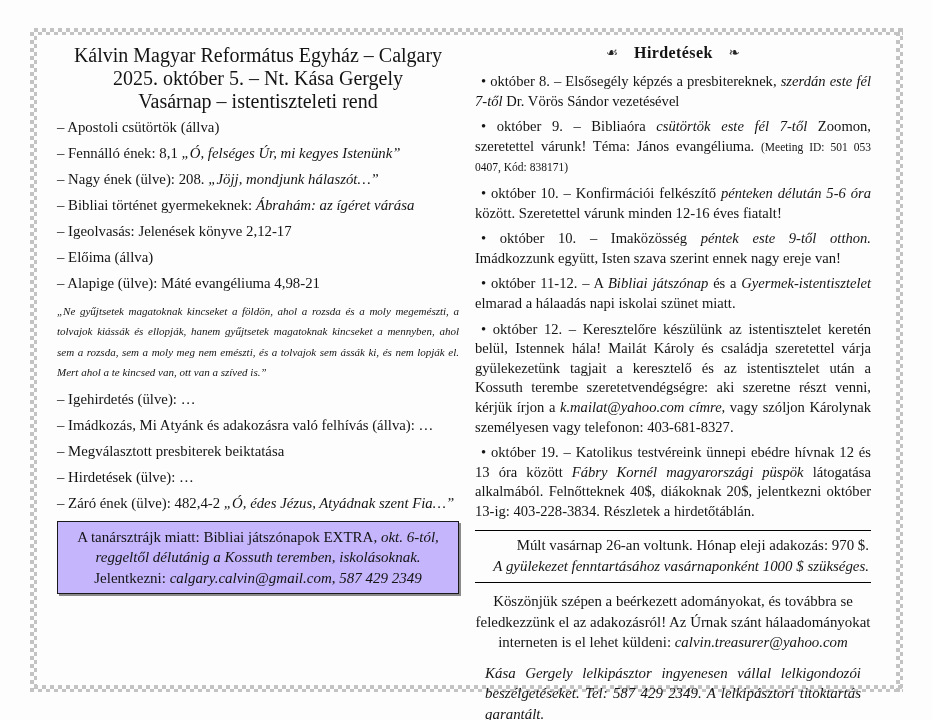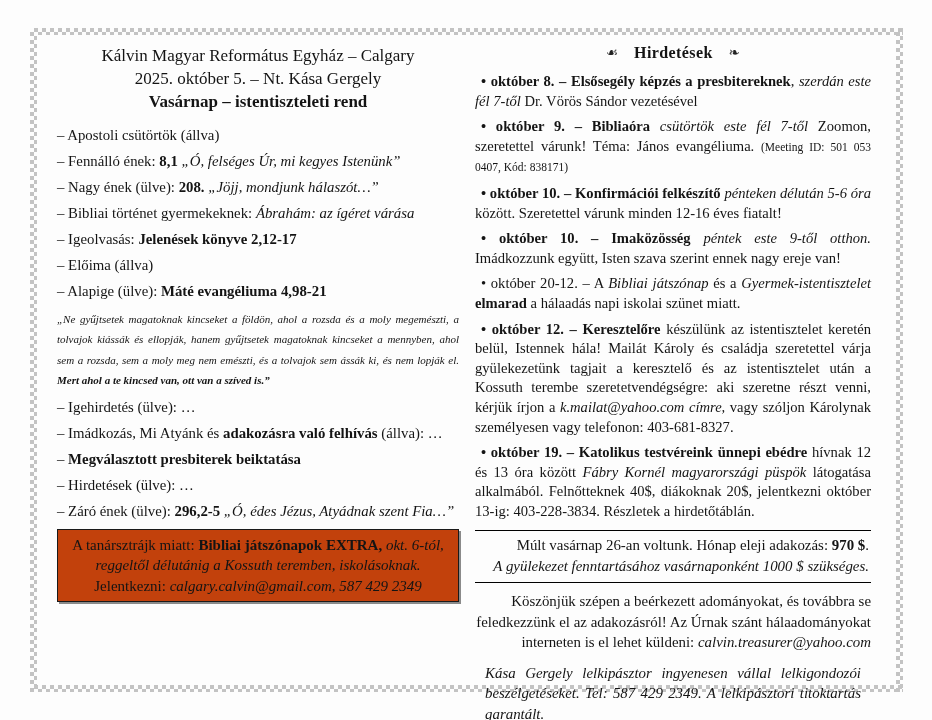--- a/index.html
+++ b/index.html
@@ -17,43 +17,43 @@
   }
   .e-top{position:absolute;top:0;left:0;right:0;height:7px}
   .e-bottom{position:absolute;bottom:0;left:0;right:0;height:7px}
   .e-left{position:absolute;top:0;bottom:0;left:0;width:7px}
   .e-right{position:absolute;top:0;bottom:0;right:0;width:7px}
 
   .col{position:absolute;top:44px}
   .col-left{left:57px;width:402px}
   .col-right{left:475px;width:396px}
 
-  .b{font-weight:bold}
+  .b{font-weight:normal}
   .i{font-style:italic}
   .sm{font-size:11.5px}
 
   
-  .doc-title{text-align:center;font-size:17px;line-height:23px;margin-bottom:14px}
+  .doc-title{text-align:center;font-size:20px;line-height:23px;margin-bottom:6px}
   .item{margin:0 0 10px 0;font-size:14.8px;line-height:16px}
   .quote{margin:2px 0 8px 0;font-size:11px;line-height:20.4px;text-align:justify}
   .box{
     margin-top:8px;border:1.5px solid #1a1a1a;box-shadow:2px 2px 0 #8a8a8a;
     padding:5px 8px;text-align:center;font-size:15px;line-height:20.5px;
-    background:#c2410c;
+    background:#c4b5fd;
   }
 
   
   .ann-header{text-align:center;font-size:16px;margin-bottom:10px}
   .ann-header .title{font-weight:bold;letter-spacing:.4px}
   .orn{font-family:"DejaVu Sans",sans-serif;font-size:13.5px;margin:0 16px;color:#222;position:relative;top:-1px}
   .ann{margin:0 0 6px 0;font-size:14.6px;line-height:19.6px;text-align:justify;text-indent:6px}
   .stats{border-top:1.5px solid #000;border-bottom:1.5px solid #000;margin:9px 0 8px;padding:5px 2px 6px}
   .stat-line{margin:0 0 2px;text-align:right;font-size:14.9px;line-height:19px}
   .stat-line:last-child{margin:0}
-  .thanks{margin:0 0 7px;text-align:right;font-size:14.9px;line-height:20.4px}
+  .thanks{margin:0 0 7px;text-align:center;font-size:14.9px;line-height:20.4px}
   .pastor{margin:10px;text-align:justify;font-size:14.9px;line-height:20.4px}
 </style>
 </head>
 <body>
 
 <div class="sheet">
 
   <div class="frame">
     <div class="lace e-top"></div>
     <div class="lace e-bottom"></div>
@@ -78,36 +78,36 @@
       <p class="item"><span>– Alapige (ülve): </span><span class="b">Máté evangéliuma 4,98-21</span></p>
     </div>
 
     <p class="quote"><span class="i">„Ne gyűjtsetek magatoknak kincseket a földön, ahol a rozsda és a moly megemészti, a tolvajok kiássák és ellopják, hanem gyűjtsetek magatoknak kincseket a mennyben, ahol sem a rozsda, sem a moly meg nem emészti, és a tolvajok sem ássák ki, és nem lopják el. </span><span class="b i">Mert ahol a te kincsed van, ott van a szíved is.”</span></p>
 
     <div>
       <p class="item"><span>– Igehirdetés (ülve): …</span></p>
       <p class="item"><span>– Imádkozás, Mi Atyánk és </span><span class="b">adakozásra való felhívás</span><span> (állva): …</span></p>
       <p class="item"><span>– </span><span class="b">Megválasztott presbiterek beiktatása</span></p>
       <p class="item"><span>– Hirdetések (ülve): …</span></p>
-      <p class="item"><span>– Záró ének (ülve): </span><span class="b">296,2-5</span><span> </span><span class="i">„Ó, édes Jézus, Atyádnak szent Fia…”</span></p>
+      <p class="item"><span>– Záró ének (ülve): </span><span class="b">482,4-2</span><span> </span><span class="i">„Ó, édes Jézus, Atyádnak szent Fia…”</span></p>
     </div>
 
     <div class="box"><span>A tanársztrájk miatt: </span><span class="b">Bibliai játszónapok EXTRA,</span><span> </span><span class="i">okt. 6-tól, reggeltől délutánig a Kossuth teremben, iskolásoknak.</span><span> Jelentkezni: </span><span class="i">calgary.calvin@gmail.com</span><span>, </span><span class="i">587 429 2349</span></div>
   </div>
 
   <div class="col col-right">
     <div class="ann-header">
       <span class="orn">☙</span><span class="title">Hirdetések</span><span class="orn">❧</span>
     </div>
 
     <p class="ann"><span class="b">• október 8. – Elsősegély képzés a presbitereknek</span><span>, </span><span class="i">szerdán este fél 7-től</span><span> Dr. Vörös Sándor vezetésével</span></p>
     <p class="ann"><span class="b">• október 9. – Bibliaóra</span><span> </span><span class="i">csütörtök este fél 7-től</span><span> Zoomon, szeretettel várunk! Téma: János evangéliuma. </span><span class="sm">(Meeting ID: 501 053 0407, Kód: 838171)</span></p>
     <p class="ann"><span class="b">• október 10. – Konfirmációi felkészítő</span><span> </span><span class="i">pénteken délután 5-6 óra</span><span> között. Szeretettel várunk minden 12-16 éves fiatalt!</span></p>
     <p class="ann"><span class="b">• október 10. – Imaközösség</span><span> </span><span class="i">péntek este 9-től otthon.</span><span> Imádkozzunk együtt, Isten szava szerint ennek nagy ereje van!</span></p>
-    <p class="ann"><span>• október 20-12. – A </span><span class="i">Bibliai játszónap</span><span> és a </span><span class="i">Gyermek-istentisztelet</span><span> </span><span class="b">elmarad</span><span> a hálaadás napi iskolai szünet miatt.</span></p>
+    <p class="ann"><span>• október 11-12. – A </span><span class="i">Bibliai játszónap</span><span> és a </span><span class="i">Gyermek-istentisztelet</span><span> </span><span class="b">elmarad</span><span> a hálaadás napi iskolai szünet miatt.</span></p>
     <p class="ann"><span class="b">• október 12. – Keresztelőre</span><span> készülünk az istentisztelet keretén belül, Istennek hála! Mailát Károly és családja szeretettel várja gyülekezetünk tagjait a keresztelő és az istentisztelet után a Kossuth terembe szeretetvendégségre: aki szeretne részt venni, kérjük írjon a </span><span class="i">k.mailat@yahoo.com címre,</span><span> vagy szóljon Károlynak személyesen vagy telefonon: 403-681-8327.</span></p>
     <p class="ann"><span class="b">• október 19. – Katolikus testvéreink ünnepi ebédre</span><span> hívnak 12 és 13 óra között </span><span class="i">Fábry Kornél magyarországi püspök</span><span> látogatása alkalmából. Felnőtteknek 40$, diákoknak 20$, jelentkezni október 13-ig: 403-228-3834. Részletek a hirdetőtáblán.</span></p>
 
     <div class="stats">
       <p class="stat-line"><span>Múlt vasárnap 26-an voltunk. Hónap eleji adakozás: </span><span class="b">970 $</span><span>.</span></p>
       <p class="stat-line"><span class="i">A gyülekezet fenntartásához vasárnaponként 1000 $ szükséges.</span></p>
     </div>
 
     <p class="thanks"><span>Köszönjük szépen a beérkezett adományokat, és továbbra se feledkezzünk el az adakozásról! Az Úrnak szánt hálaadományokat interneten is el lehet küldeni: </span><span class="i">calvin.treasurer@yahoo.com</span></p>
     <p class="pastor"><span class="i">Kása Gergely lelkipásztor ingyenesen vállal lelkigondozói beszélgetéseket. Tel: 587 429 2349. A lelkipásztori titoktartás garantált.</span></p>

